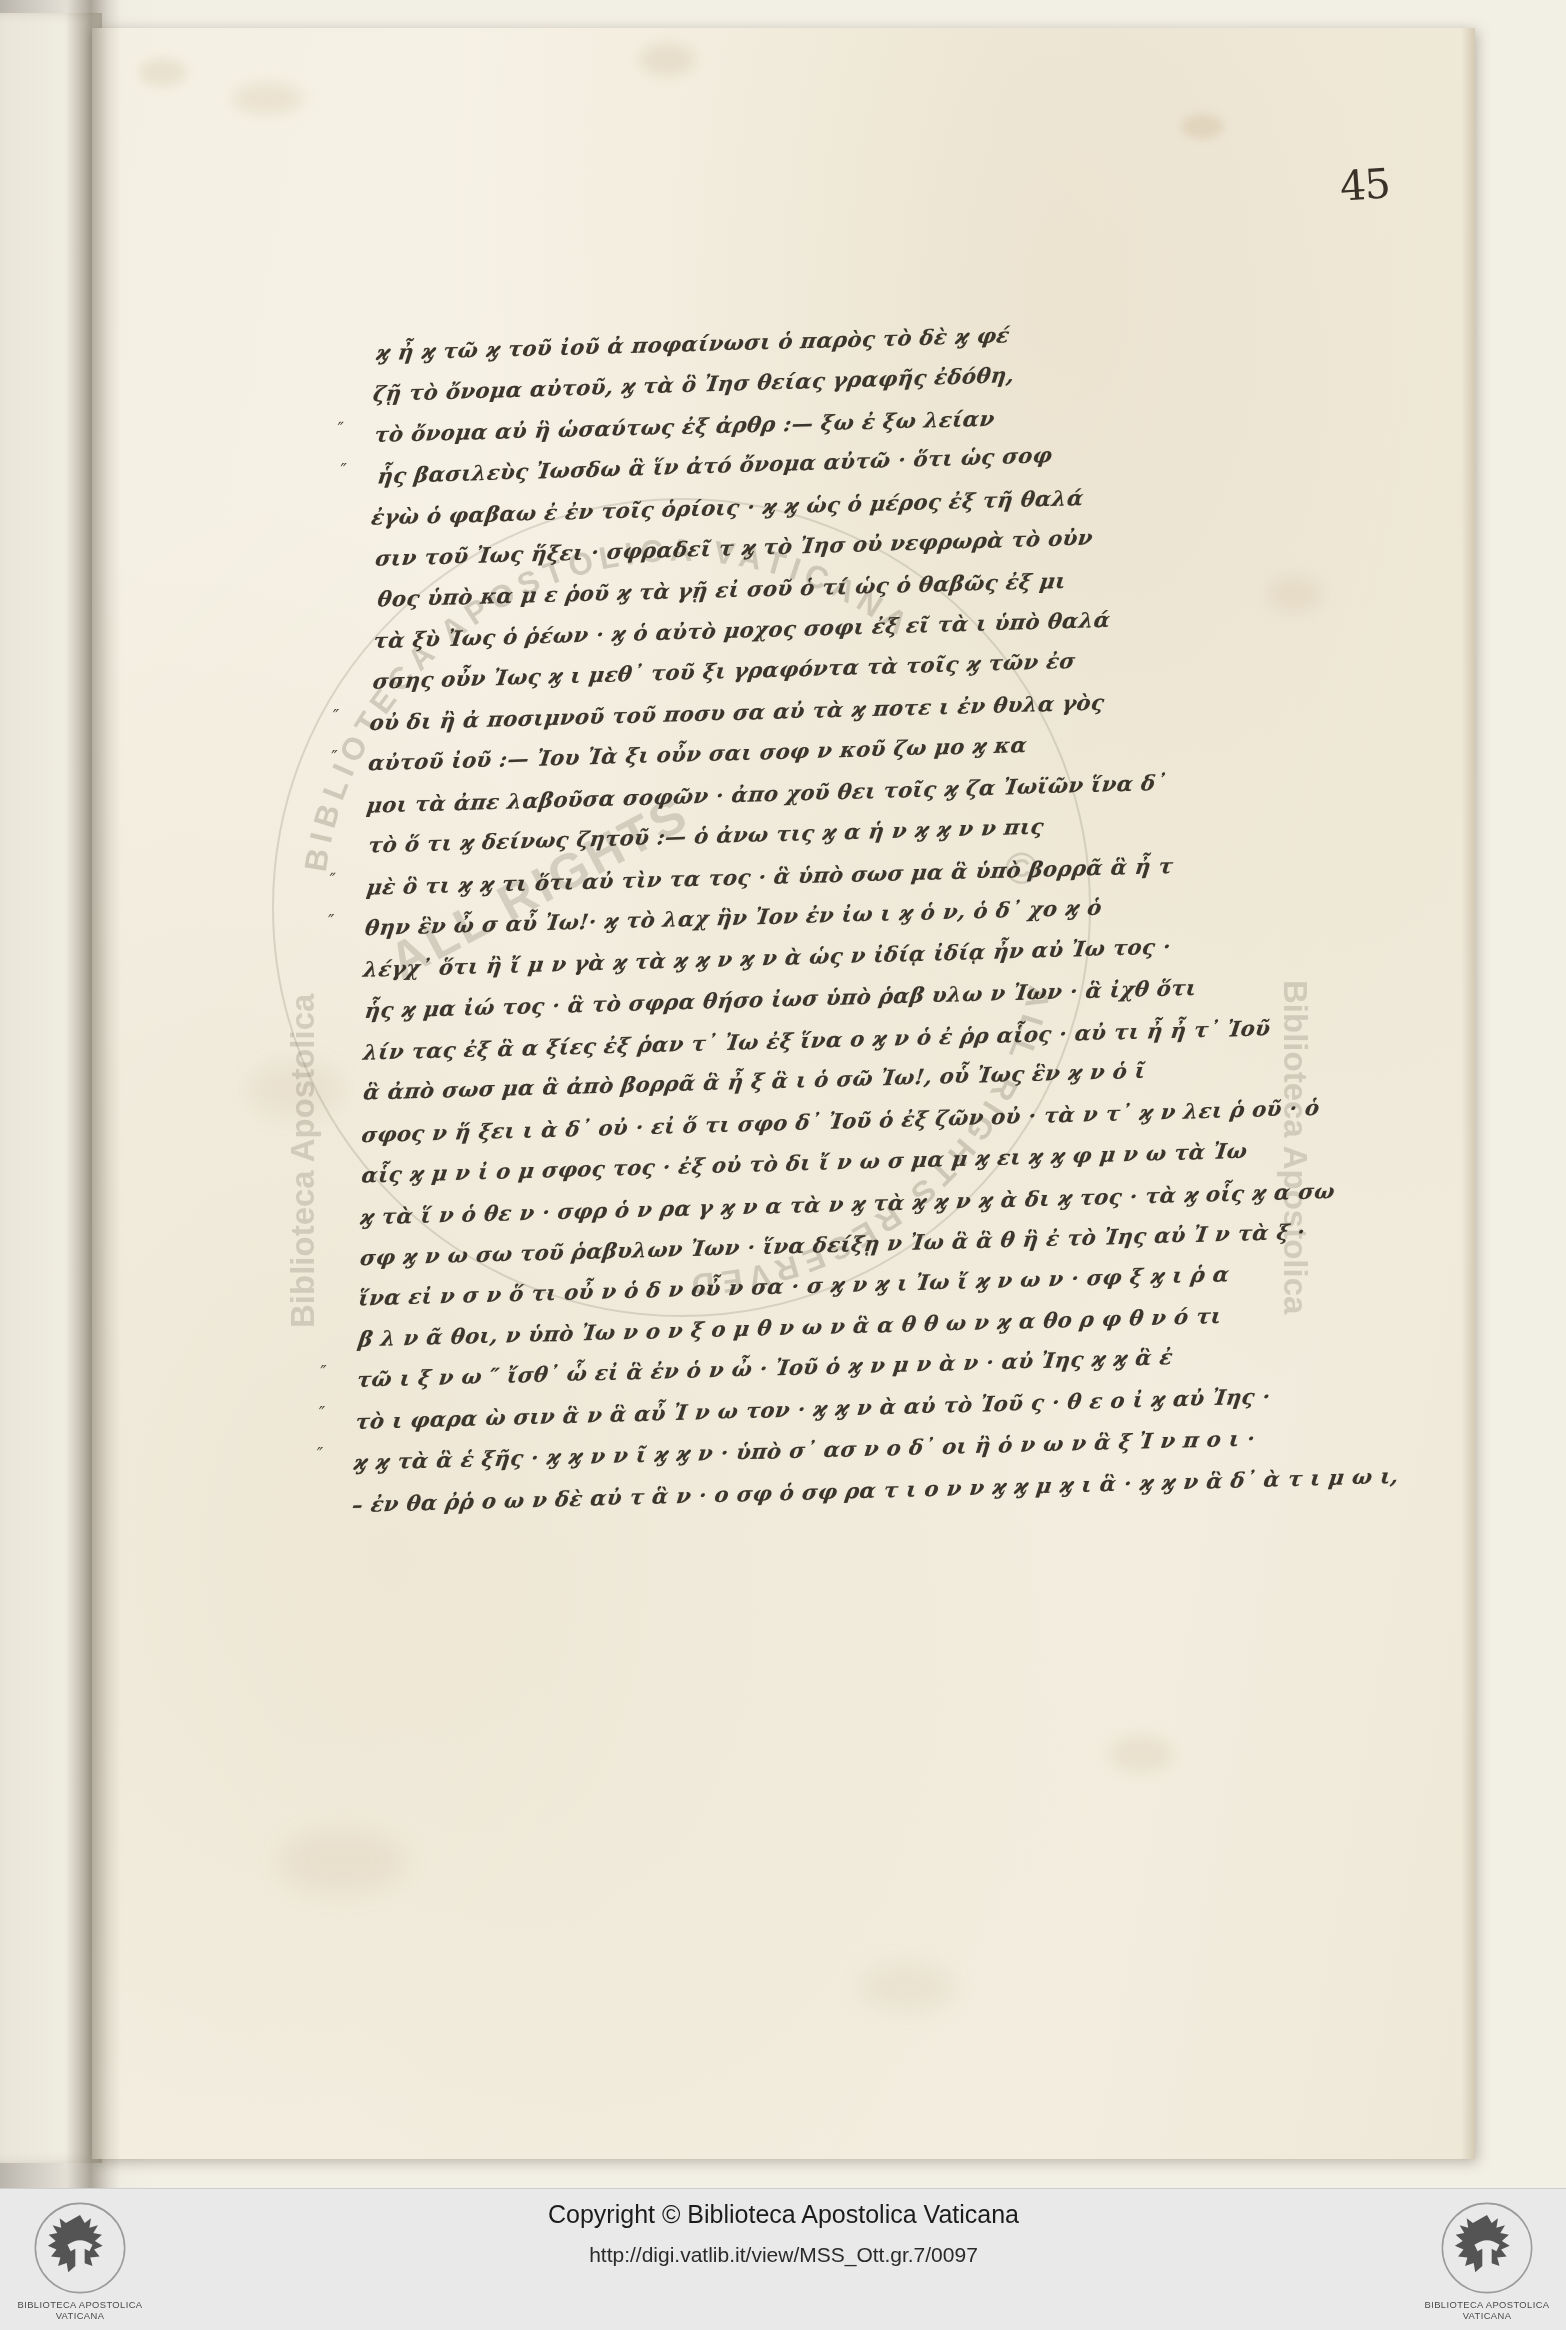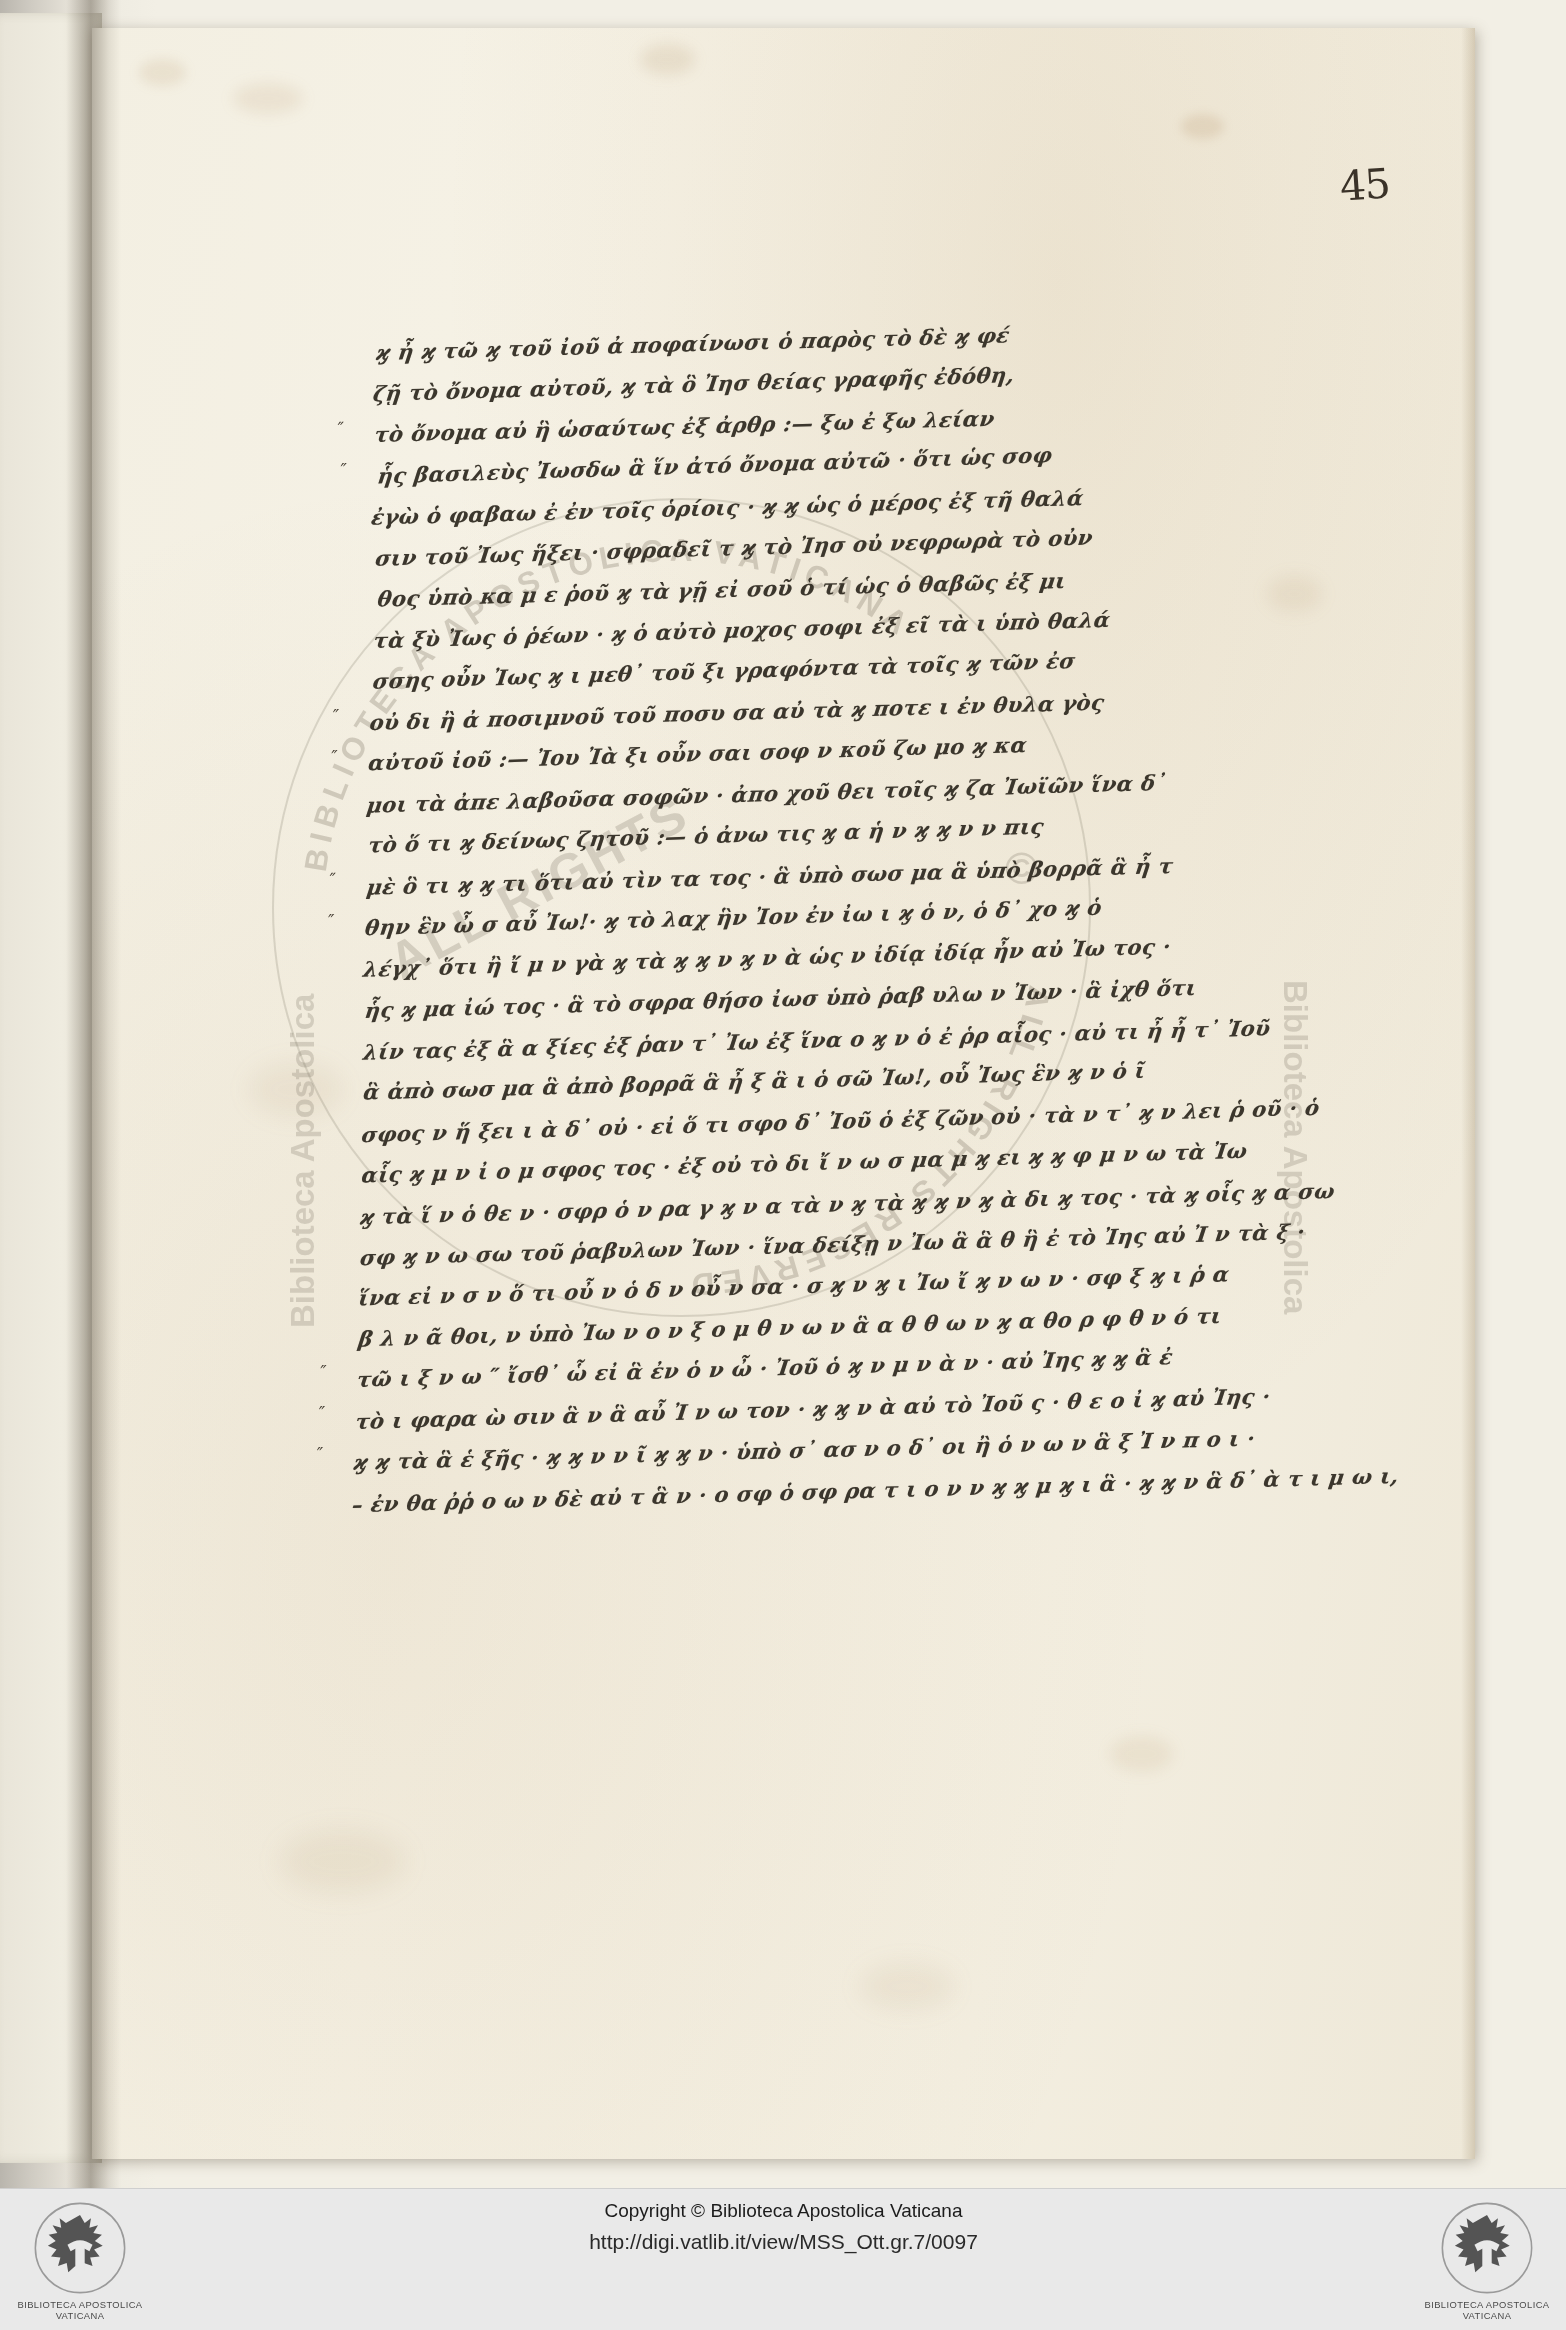--- a/index.html
+++ b/index.html
@@ -183,28 +183,28 @@
     height: 141px;
     background: #e9e9e9;
     border-top: 0.8px solid #cfcfcf;
   }
   .footer-center {
     position: absolute;
     left: 0; right: 0; top: 11px;
     text-align: center;
   }
   .footer-line1 {
-    font-size: 19px;
+    font-size: 25px;
     color: #1c1c1c;
     font-family: "Liberation Sans", sans-serif;
   }
   .footer-line2 {
     font-size: 21px;
     color: #2a2a2a;
-    margin-top: 8px;
+    margin-top: 14px;
     font-family: "Liberation Sans", sans-serif;
   }
   .footer-line3 {
     font-size: 19px;
     color: #3a3a3a;
     margin-top: 9.4px;
     font-family: "Liberation Sans", sans-serif;
   }
   .crest {
     position: absolute;

